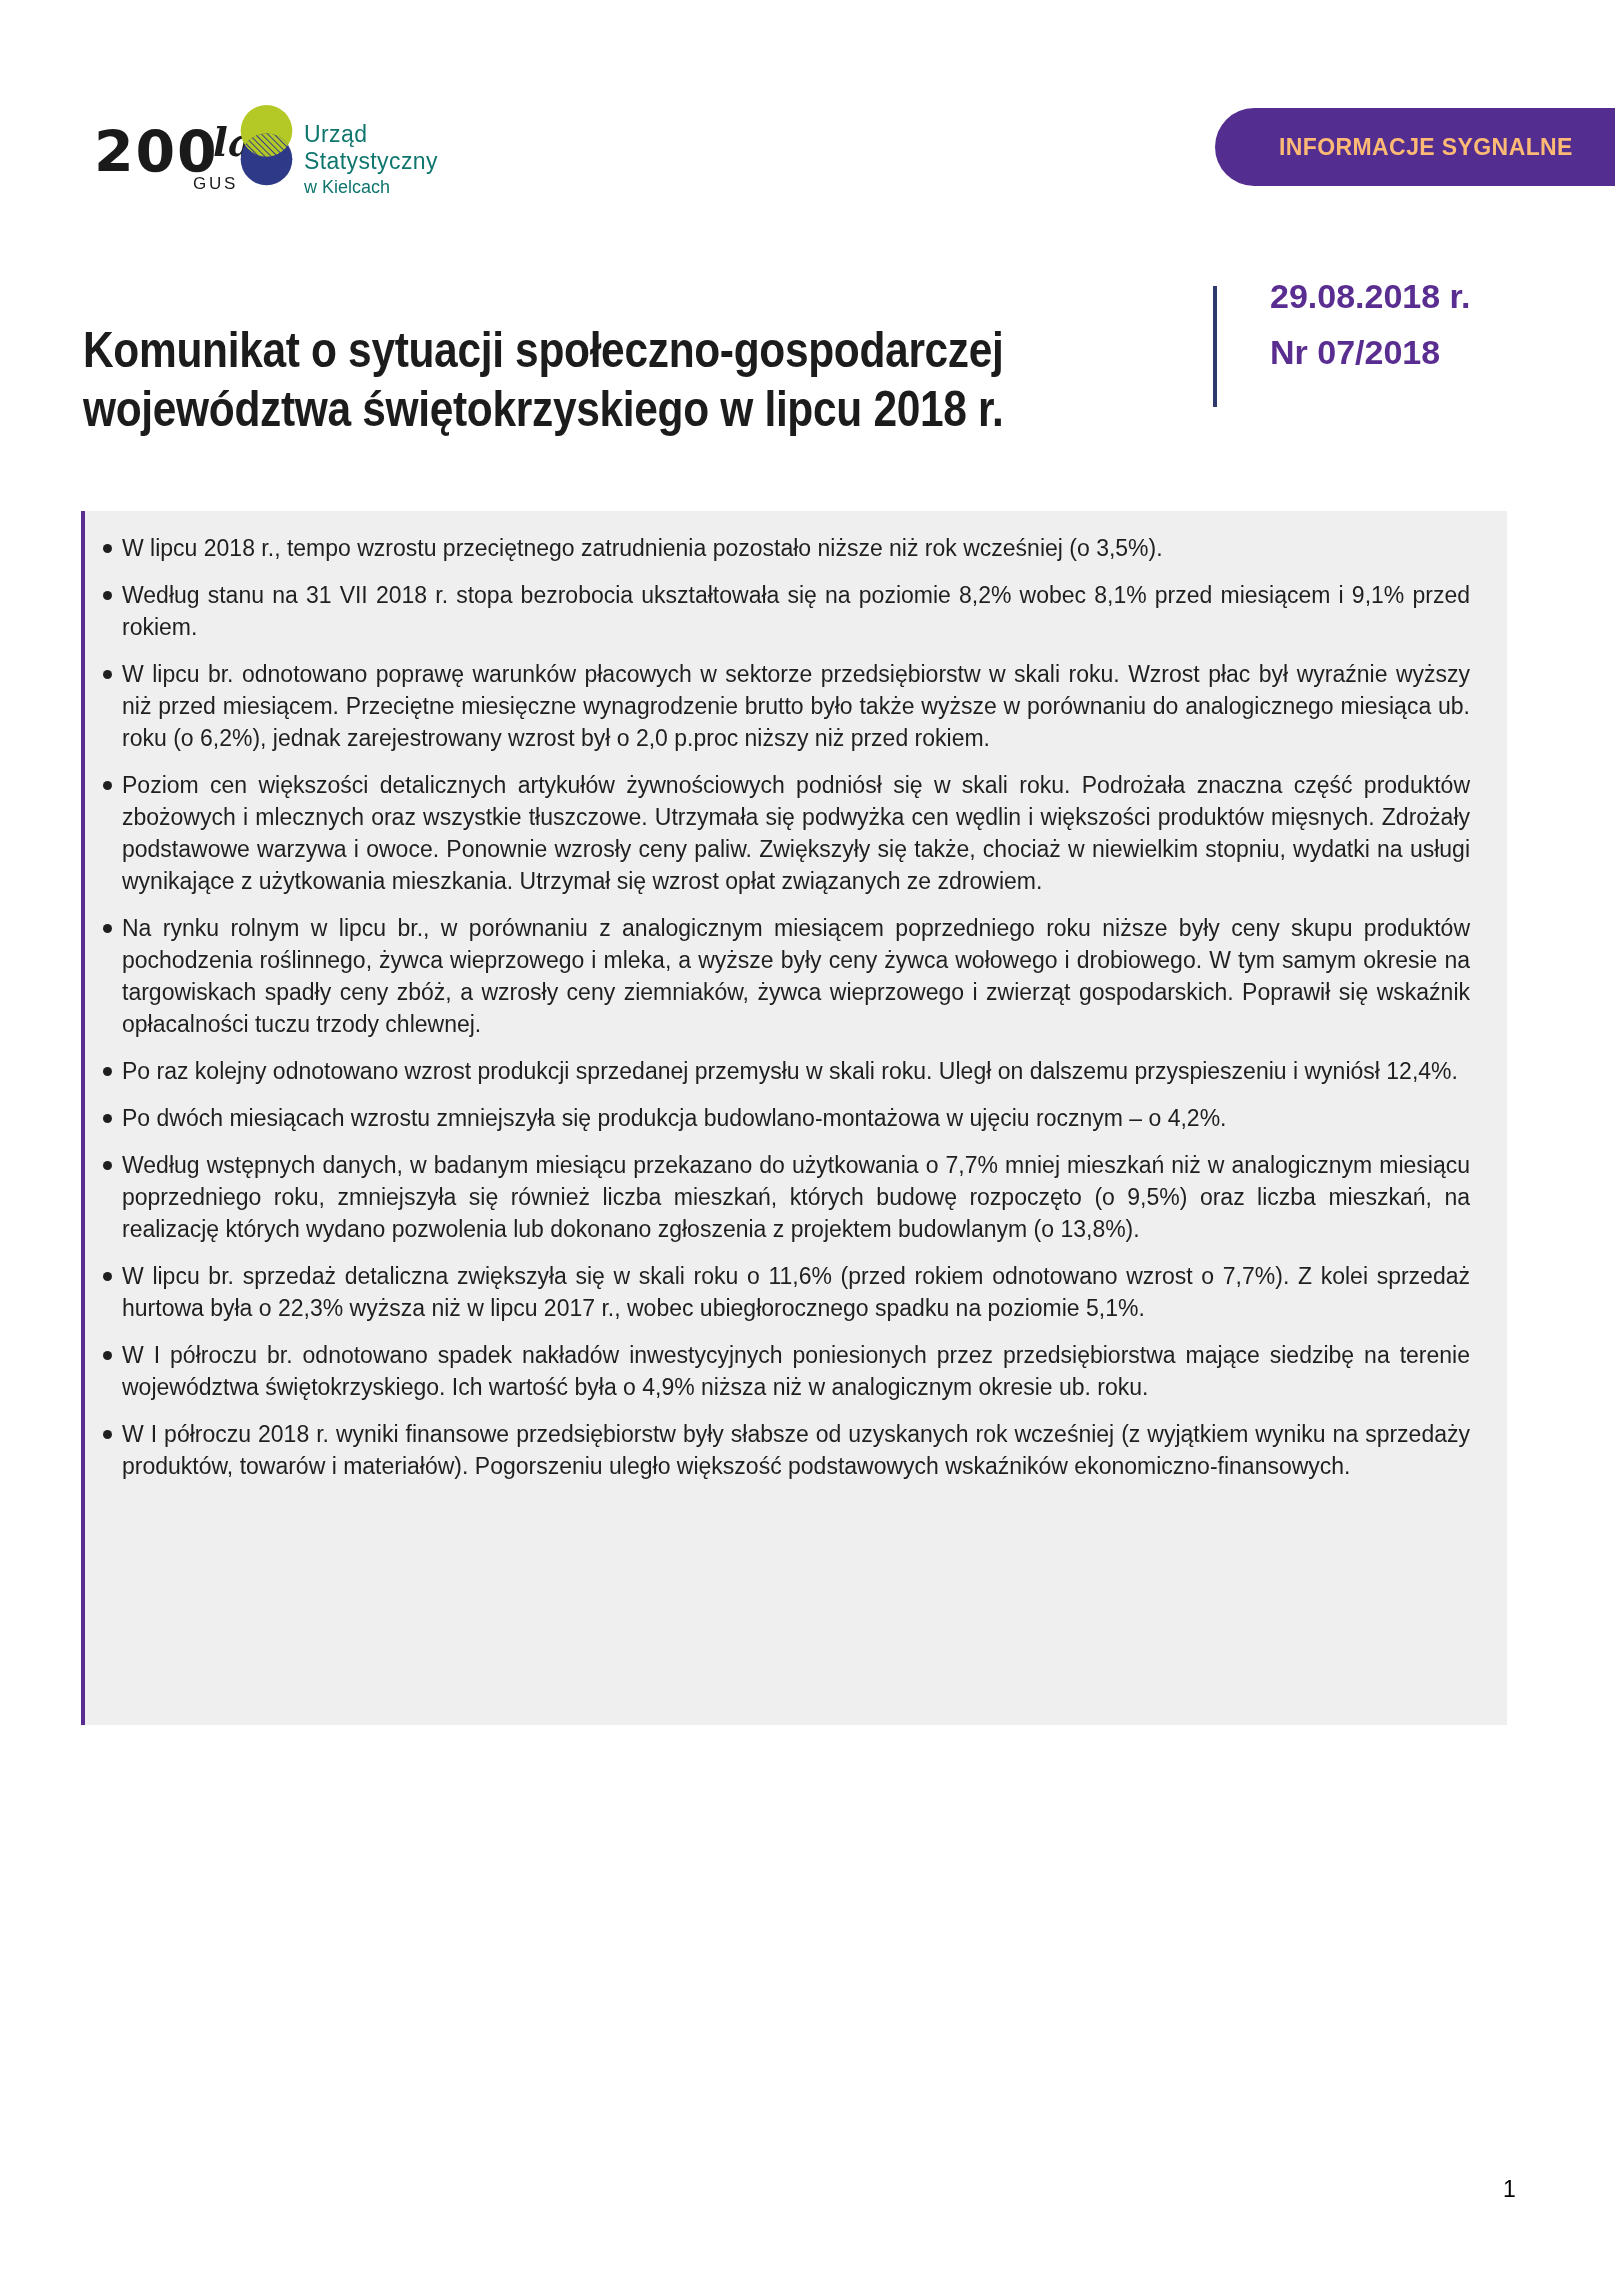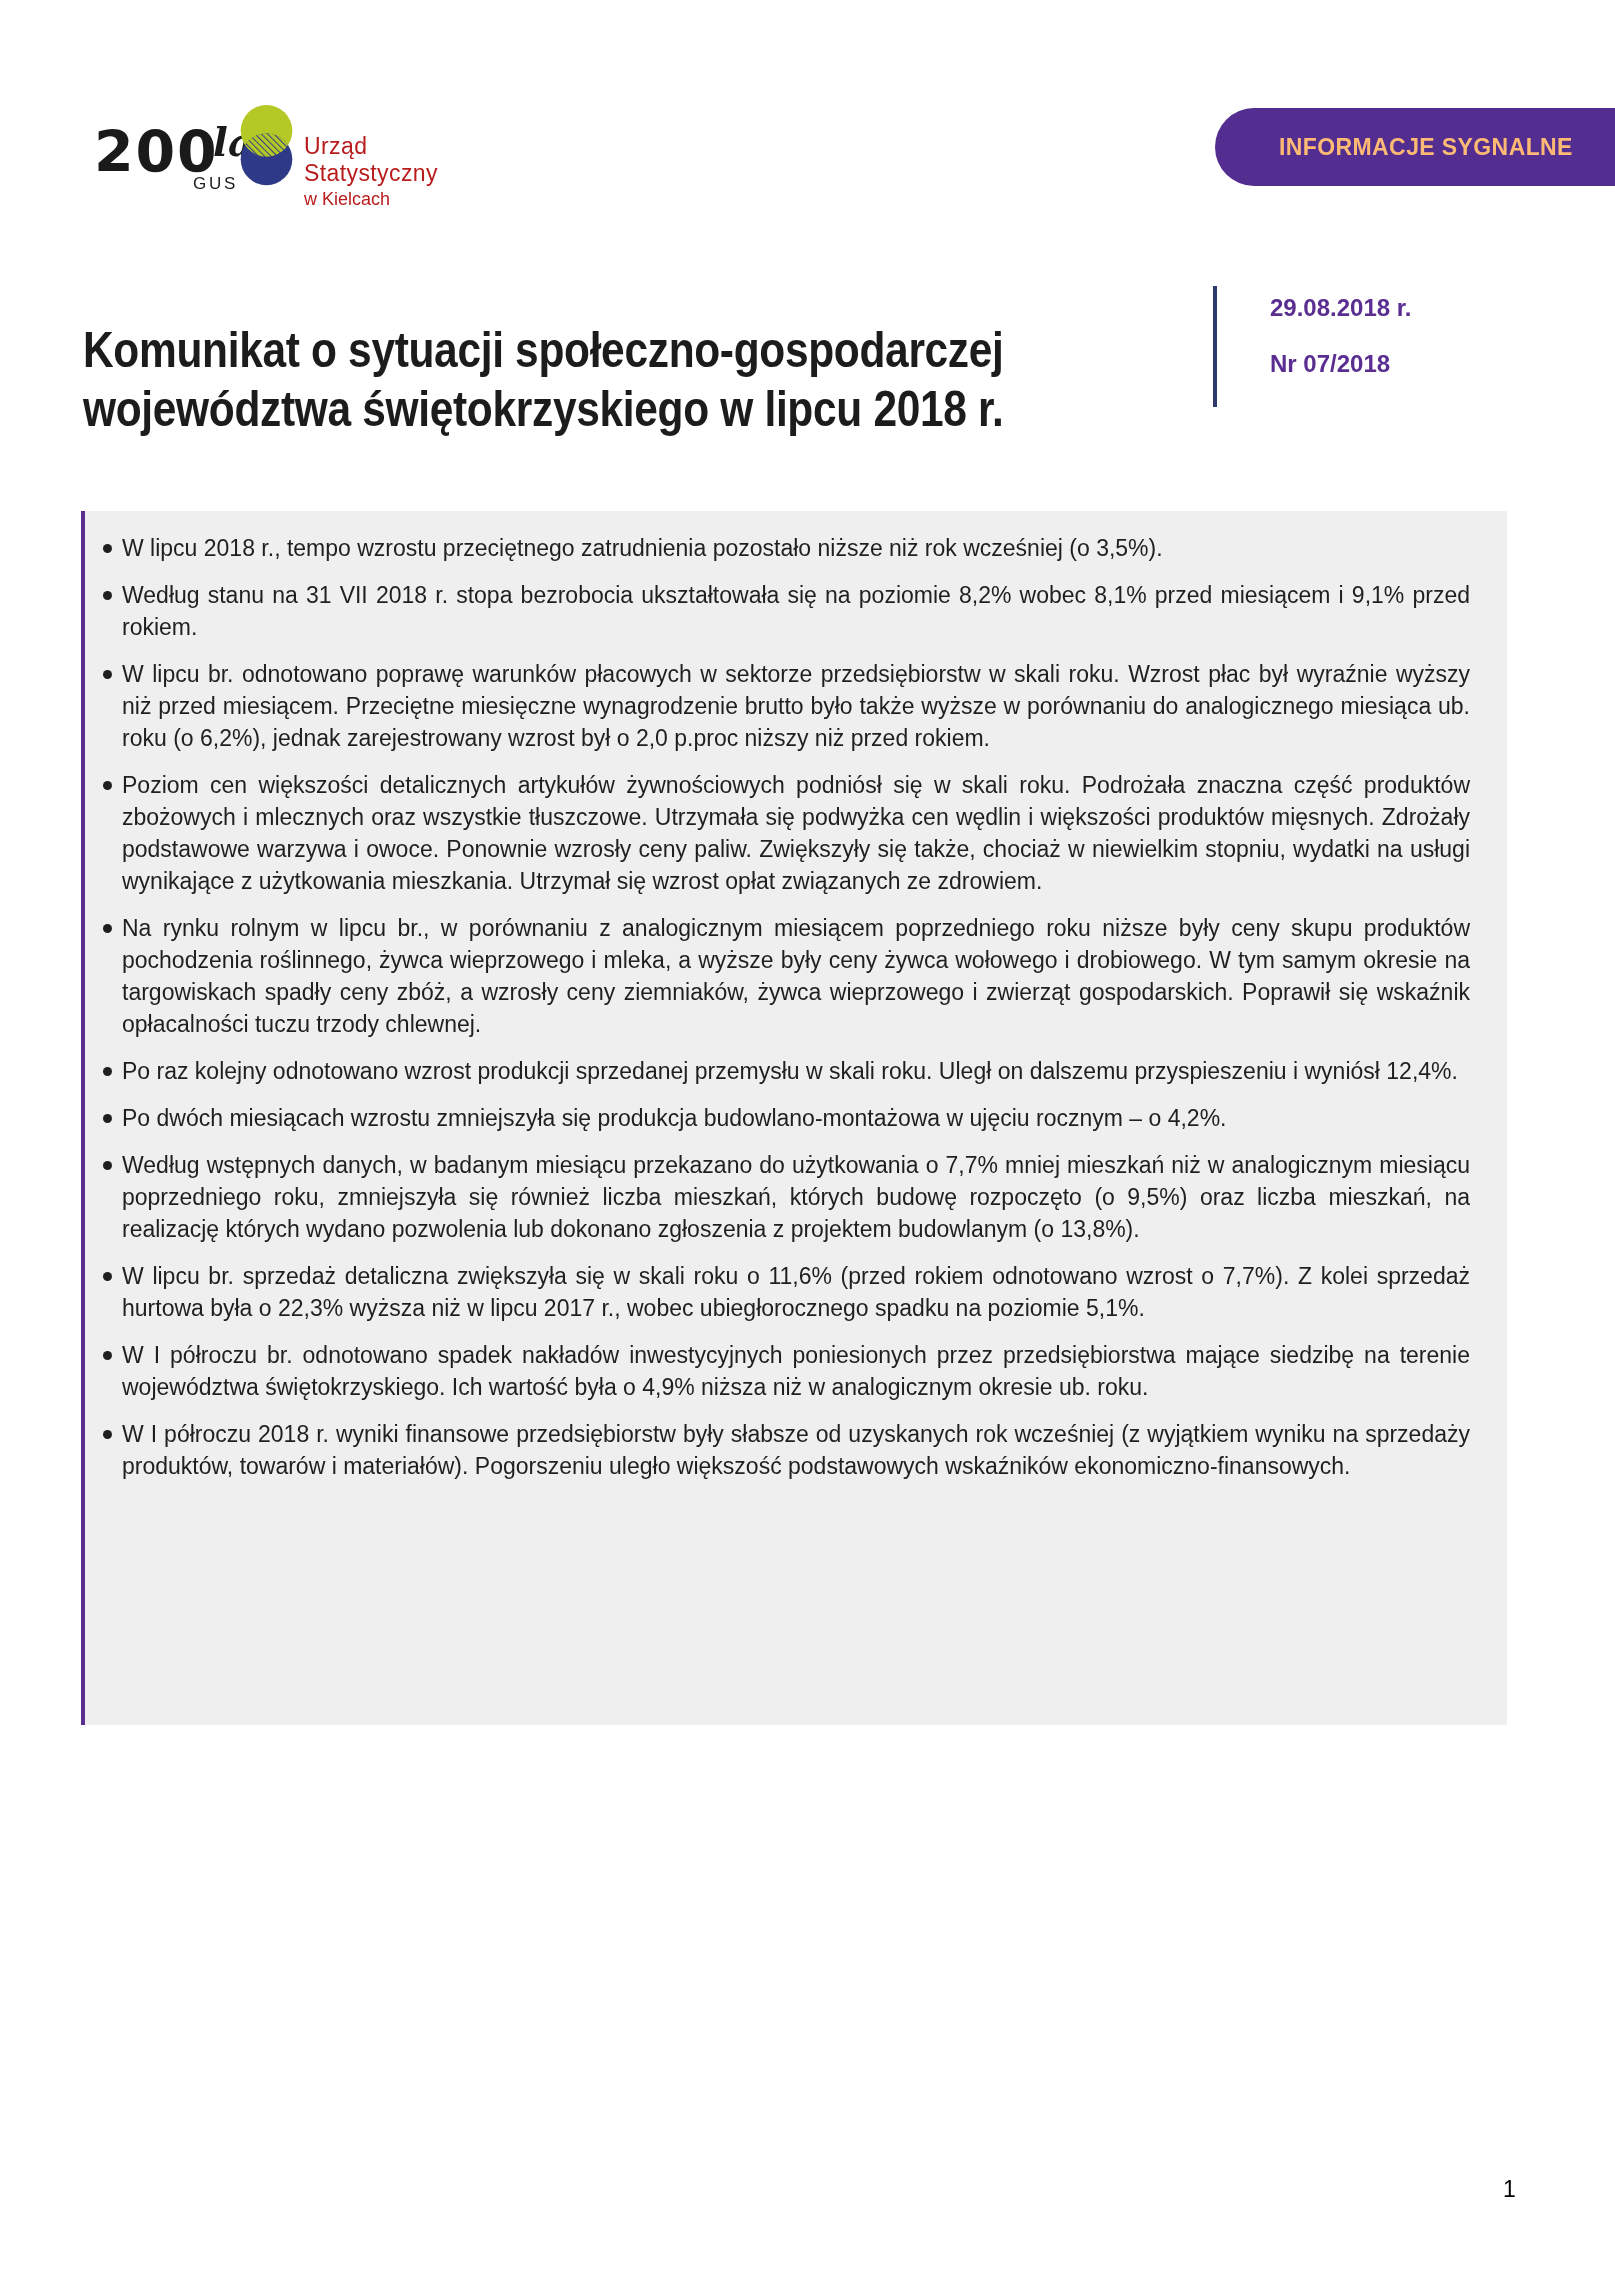--- a/index.html
+++ b/index.html
@@ -21,21 +21,21 @@
   }
   .logo-100 .lat {
     font-family:"DejaVu Serif", serif; font-style:italic; font-weight:700;
     font-size:39px; color:#1a1a1a; position:relative; top:-16px; left:-5.3px;
   }
   .logo-100 .gus {
     position:absolute; left:99px; top:55px;
     font-size:17px; letter-spacing:2.7px; color:#1a1a1a;
   }
   .logo-circles { position:absolute; left:144px; top:0px; }
-  .org-name { position:absolute; left:210px; top:28px; color:#b91c1c; }
+  .org-name { position:absolute; left:210px; top:16px; color:#0f766e; }
   .org-name .l1 { font-size:23px; font-weight:300; letter-spacing:0.4px; }
   .org-name .l2 { font-size:18px; font-weight:300; margin-top:1.8px; }
 
   .badge {
     position:absolute; left:1215px; top:108px; width:400px; height:78px;
     background:#542d91; border-radius:39px 0 0 39px;
     display:flex; align-items:center; padding-left:64px;
   }
   .badge span {
     color:#fdba74; font-weight:700; font-size:23px; letter-spacing:0.4px;
@@ -47,22 +47,22 @@
   .title-inner {
     transform:scaleX(0.85); transform-origin:left top;
     font-weight:700; color:#1c1c1c; font-size:50px; line-height:59px;
     letter-spacing:-0.4px; white-space:nowrap;
   }
   .date-divider {
     position:absolute; left:1213px; top:286px; width:4.4px; height:121px;
     background:#2d3a6b;
   }
   .date-block {
-    position:absolute; left:1270px; top:280px;
-    color:#5a2d91; font-weight:700; font-size:24px; line-height:56px;
+    position:absolute; left:1270px; top:268px;
+    color:#5a2d91; font-weight:700; font-size:34px; line-height:56px;
     white-space:nowrap;
   }
 
   
   .summary-box {
     position:absolute; left:81px; top:511px; width:1426px; min-height:1214px;
     background:#efefef; border-left:4.4px solid #5a2d91;
   }
   .summary-list {
     list-style:none; padding:21px 37px 21px 0; margin:0;

